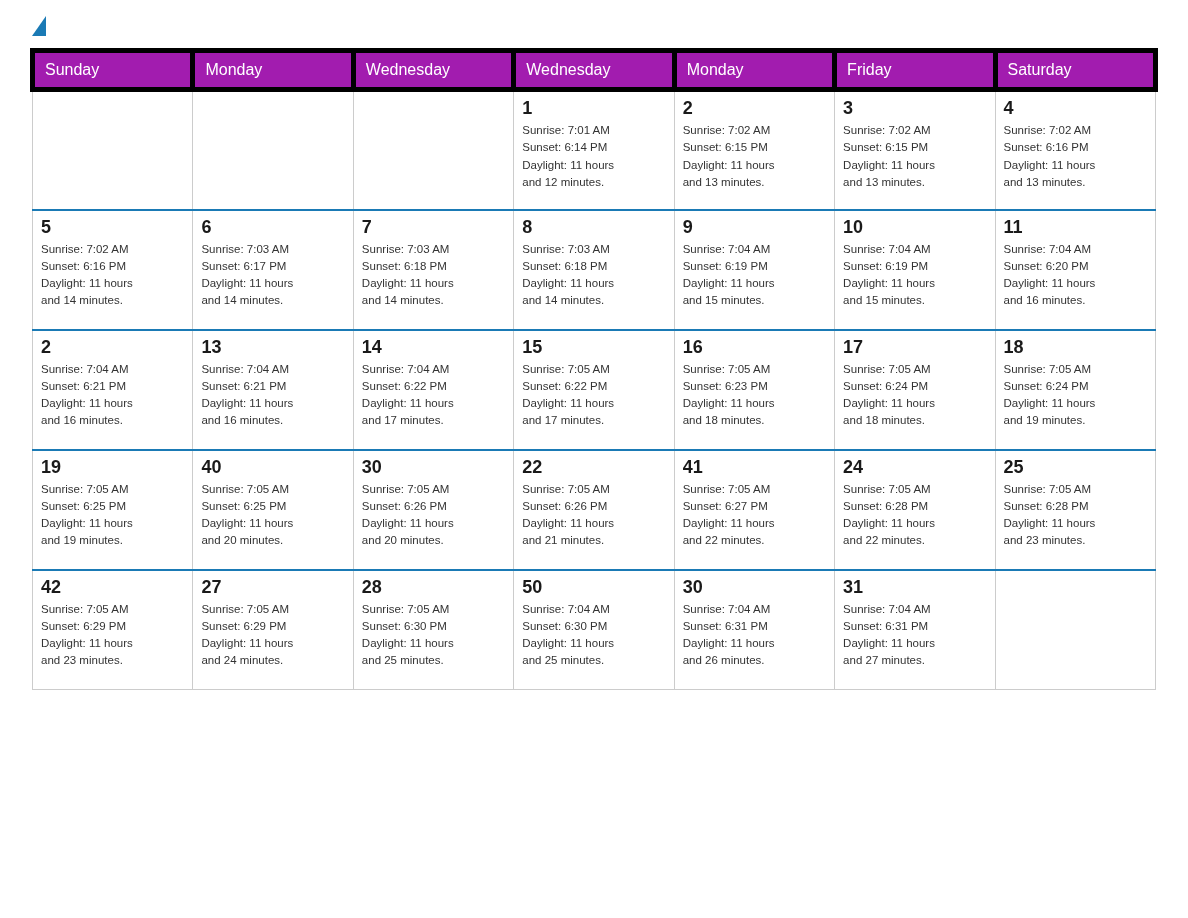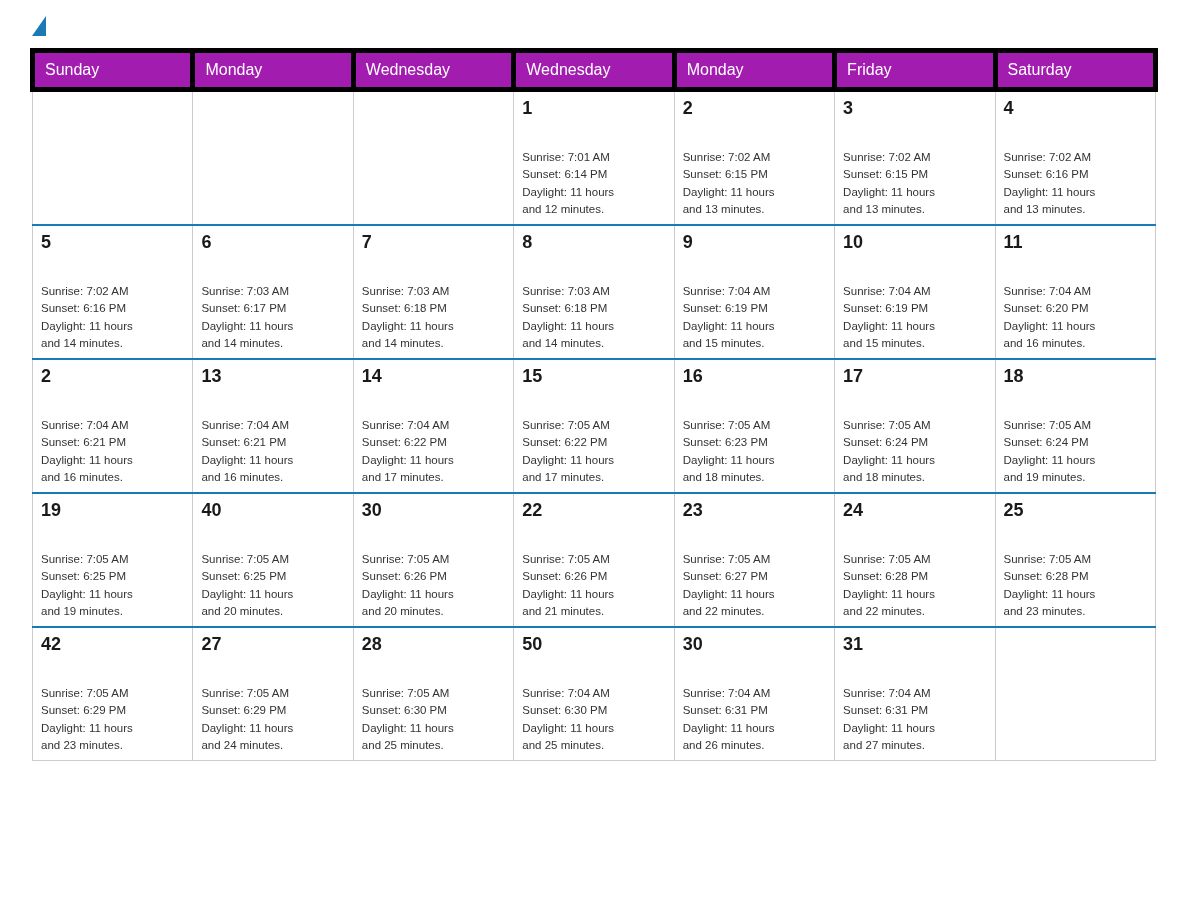--- a/index.html
+++ b/index.html
@@ -85,21 +85,20 @@
       font-size: 18px;
       color: #1a1a1a;
       font-weight: bold;
       display: block;
       margin-bottom: 3px;
     }
     .day-info {
       font-size: 11.5px;
       color: #333;
       line-height: 1.5;
-      margin-top: 30px;
     }
     .empty-cell {
       background: #fff;
     }
     tr.week-row td {
       border-top: 2px solid #1a7ab5;
     }
   </style>
 </head>
 <body>
@@ -223,21 +222,21 @@
         </td>
         <td>
           <span class="day-number">30</span>
           <div class="day-info">Sunrise: 7:05 AM<br>Sunset: 6:26 PM<br>Daylight: 11 hours<br>and 20 minutes.</div>
         </td>
         <td>
           <span class="day-number">22</span>
           <div class="day-info">Sunrise: 7:05 AM<br>Sunset: 6:26 PM<br>Daylight: 11 hours<br>and 21 minutes.</div>
         </td>
         <td>
-          <span class="day-number">23</span>
+          <span class="day-number">41</span>
           <div class="day-info">Sunrise: 7:05 AM<br>Sunset: 6:27 PM<br>Daylight: 11 hours<br>and 22 minutes.</div>
         </td>
         <td>
           <span class="day-number">24</span>
           <div class="day-info">Sunrise: 7:05 AM<br>Sunset: 6:28 PM<br>Daylight: 11 hours<br>and 22 minutes.</div>
         </td>
         <td>
           <span class="day-number">25</span>
           <div class="day-info">Sunrise: 7:05 AM<br>Sunset: 6:28 PM<br>Daylight: 11 hours<br>and 23 minutes.</div>
         </td>

